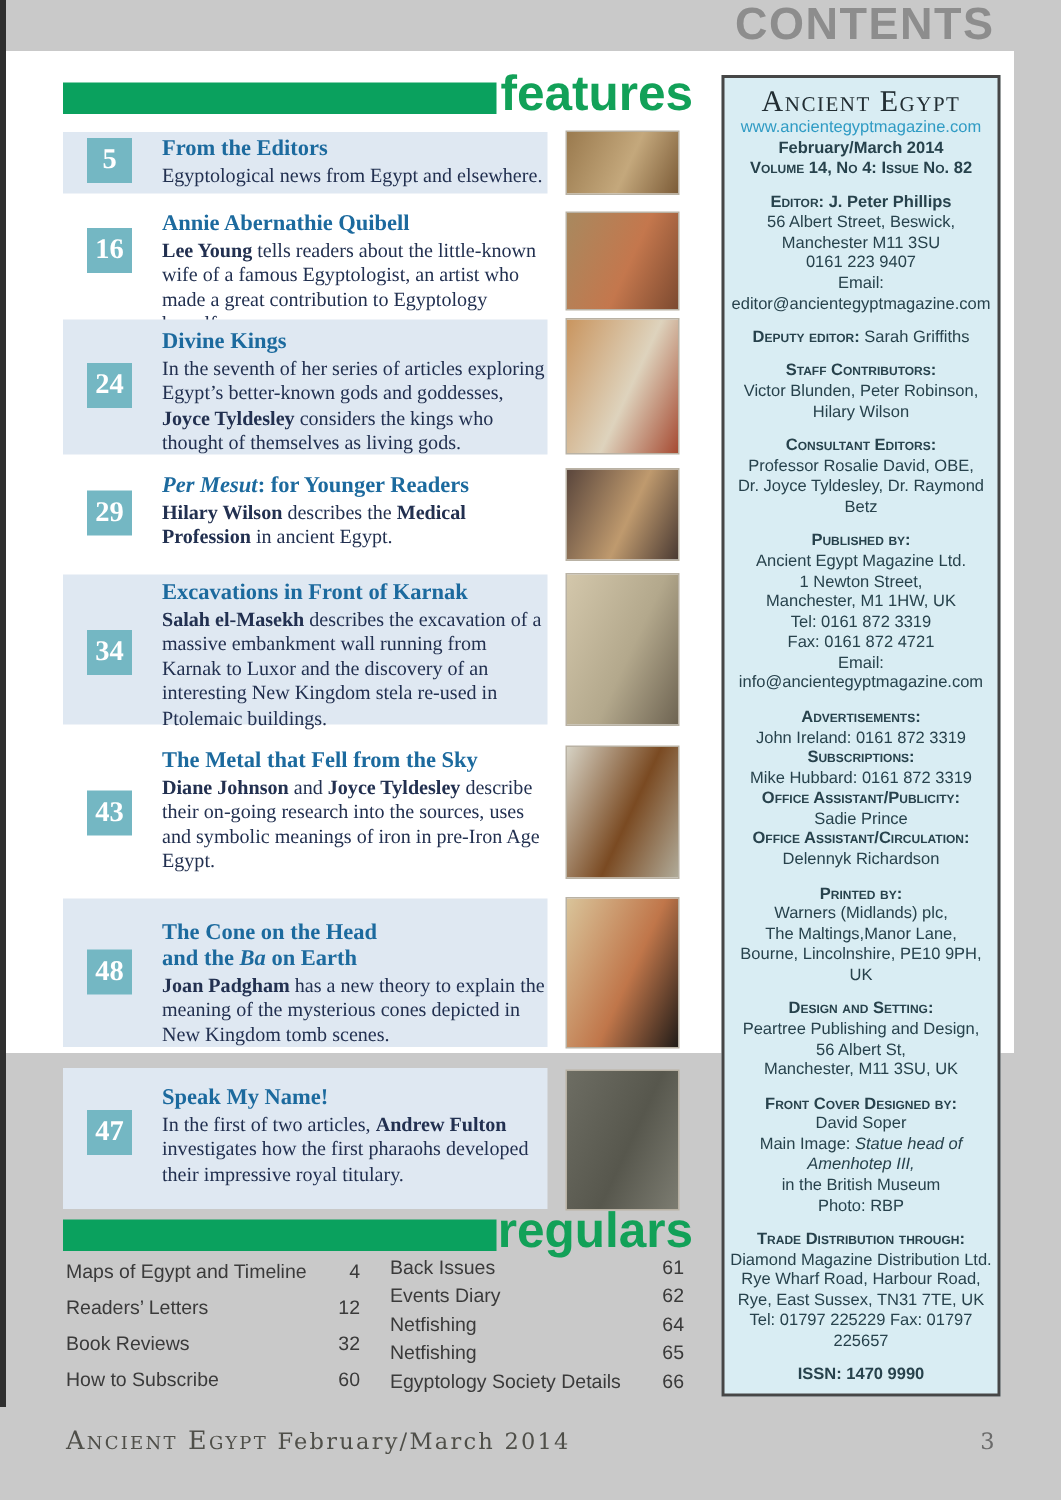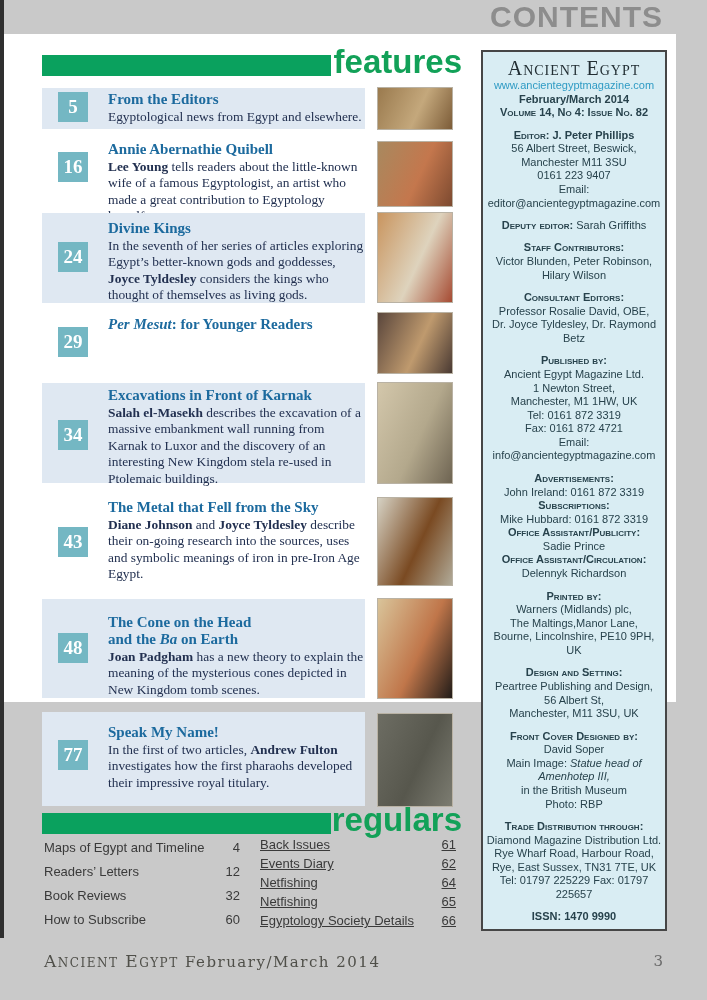--- a/index.html
+++ b/index.html
@@ -43,21 +43,21 @@
   .fr3 .feat-thumb{height:89px;}  .fr4 .feat-thumb{top:3px;height:60px;}
   .fr5 .feat-thumb{height:100px;} .fr6 .feat-thumb{top:3px;height:87px;}
   .fr7 .feat-thumb{height:99px;}  .fr8 .feat-thumb{top:2px;height:92px;}
 
   
   .reg-col{position:absolute;font-family:"Liberation Sans",sans-serif;font-size:13px;color:#3a3a3a;}
   .reg-left{left:40px;top:806px;width:196px;}
   .reg-right{left:256px;top:803px;width:196px;}
   .reg-row{display:flex;justify-content:space-between;}
   .reg-left .reg-row{margin-bottom:9px;}
-  .reg-right .reg-row{margin-bottom:4px;text-decoration:underline;}
+  .reg-right .reg-row{margin-bottom:4px;}
 
   
   .sidebar{position:absolute;left:477px;top:16px;width:186px;height:881px;background:#d9edf3;
           border:2px solid #464646;box-sizing:border-box;display:flex;flex-direction:column;
           justify-content:space-between;padding:5px 3px;text-align:center;
           font-family:"Liberation Sans",sans-serif;font-size:11px;line-height:13.6px;color:#27424c;}
   .sb-seg-title{font-family:"Liberation Serif",serif;font-variant:small-caps;font-size:20px;
           line-height:22px;letter-spacing:1px;color:#222e33;}
   .sb-seg-link{color:#2f9bc4;cursor:pointer;}
   .sb-seg-b{font-weight:bold;}
@@ -113,20 +113,21 @@
         <div class="feat-desc"><span>In the seventh of her series of articles exploring Egypt’s better-known gods and goddesses, </span><span class="seg-b">Joyce Tyldesley</span><span> considers the kings who thought of themselves as living gods.</span></div>
       </div>
       <div class="feat-thumb" style="background: linear-gradient(115deg, rgb(201, 149, 95) 0%, rgb(222, 211, 189) 55%, rgb(166, 75, 51) 100%);"></div>
     </div>
 
     <div class="feat-row fr4">
 
       <div class="feat-badge">29</div>
       <div class="feat-text">
         <div class="feat-title"><span class="seg-i">Per Mesut</span><span>: for Younger Readers</span></div>
+        <div class="feat-desc"><span class="seg-b">Hilary Wilson</span><span> describes the </span><span class="seg-b">Medical Profession</span><span> in ancient Egypt.</span></div>
       </div>
       <div class="feat-thumb" style="background: linear-gradient(115deg, rgb(90, 70, 60) 0%, rgb(191, 154, 110) 55%, rgb(74, 58, 51) 100%);"></div>
     </div>
 
     <div class="feat-row fr5">
       <div class="feat-bg"></div>
       <div class="feat-badge">34</div>
       <div class="feat-text">
         <div class="feat-title"><span>Excavations in Front of Karnak</span></div>
         <div class="feat-desc"><span class="seg-b">Salah el-Masekh</span><span> describes the excavation of a massive embankment wall running from Karnak to Luxor and the discovery of an interesting New Kingdom stela re-used in Ptolemaic buildings.</span></div>
@@ -150,21 +151,21 @@
       <div class="feat-text">
         <div class="feat-title"><span>The Cone on the Head
 and the </span><span class="seg-i">Ba</span><span> on Earth</span></div>
         <div class="feat-desc"><span class="seg-b">Joan Padgham</span><span> has a new theory to explain the meaning of the mysterious cones depicted in New Kingdom tomb scenes.</span></div>
       </div>
       <div class="feat-thumb" style="background: linear-gradient(115deg, rgb(217, 196, 154) 0%, rgb(192, 118, 74) 55%, rgb(34, 28, 24) 100%);"></div>
     </div>
 
     <div class="feat-row fr8">
       <div class="feat-bg"></div>
-      <div class="feat-badge">77</div>
+      <div class="feat-badge">47</div>
       <div class="feat-text">
         <div class="feat-title"><span>Speak My Name!</span></div>
         <div class="feat-desc"><span>In the first of two articles, </span><span class="seg-b">Andrew Fulton</span><span> investigates how the first pharaohs developed their impressive royal titulary.</span></div>
       </div>
       <div class="feat-thumb" style="background: linear-gradient(115deg, rgb(109, 109, 99) 0%, rgb(87, 87, 77) 55%, rgb(124, 124, 113) 100%);"></div>
     </div>
 
     <div class="sec-bar bar-regulars"></div>
     <div class="sec-head head-regulars">regulars</div>
 

